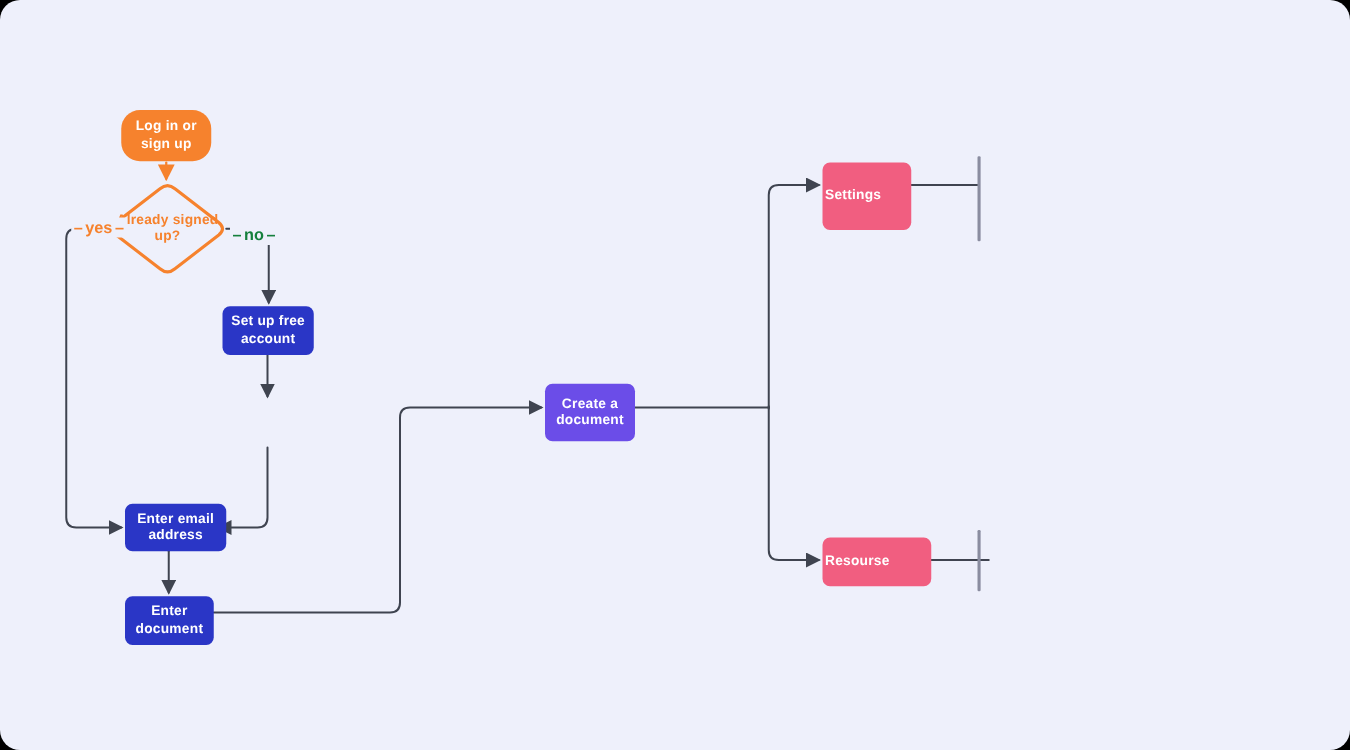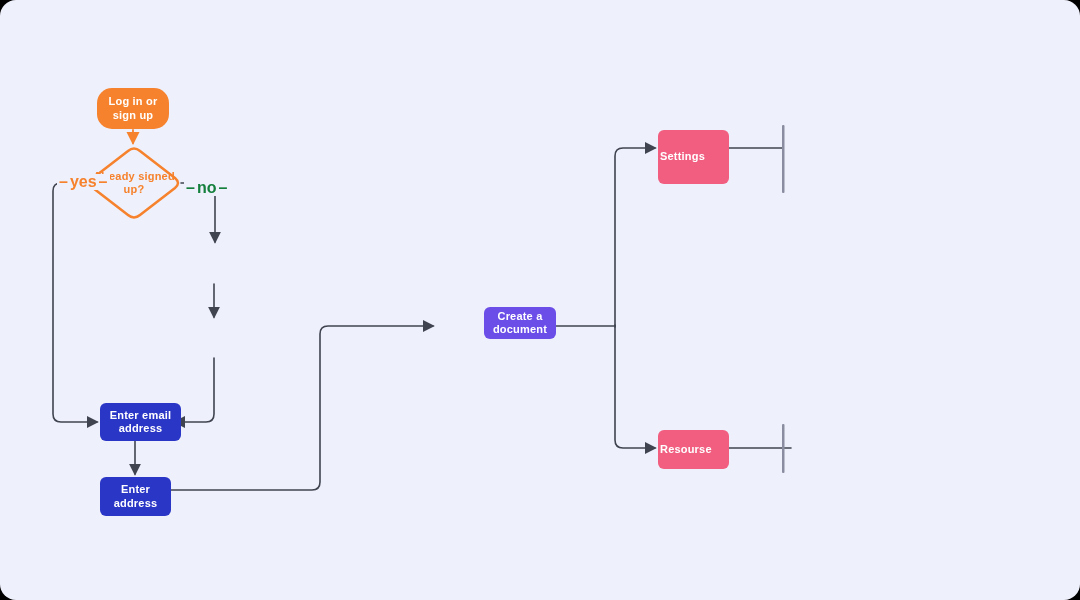--- a/index.html
+++ b/index.html
@@ -19,21 +19,21 @@
     box-sizing:border-box;cursor:default;
   }
   .node.pill{border-radius:15px;}
   .decision-label{
     position:absolute;display:flex;align-items:center;justify-content:center;
     text-align:center;font-size:11px;line-height:13.5px;font-weight:600;
     letter-spacing:.2px;background:transparent;
   }
   .edge-label{
     position:absolute;display:flex;align-items:center;gap:2px;
-    background:#eef0fb;padding:0 2px;font-size:16px;font-weight:600;
+    background:#eef0fb;padding:0 2px;font-size:13px;font-weight:600;
     height:16px;line-height:16px;
   }
   .edge-label .dash::before{content:"\2013";}
 </style>
 </head>
 <body>
 
 <div class="canvas">
 
   <svg class="wires" width="1080" height="600" viewBox="0 0 1080 600">
@@ -86,35 +86,38 @@
     <span class="dash"></span>
       <span>yes</span>
       <span class="dash"></span>
   </div>
   <div class="edge-label" style="left: 184px; top: 180px; color: #15803d;">
     <span class="dash"></span>
       <span>no</span>
       <span class="dash"></span>
   </div>
 
+  <div class="node" style="left: 178px; top: 245px; width: 73px; height: 39px; background-color: rgb(42, 54, 198);">
+    <span>Set up free account</span>
+  </div>
 
 
   <div class="node" style="left: 100px; top: 403px; width: 81px; height: 38px; background-color: rgb(42, 54, 198);">
     <span>Enter email address</span>
   </div>
 
   <div class="node" style="left: 100px; top: 477px; width: 71px; height: 39px; background-color: rgb(42, 54, 198);">
-    <span>Enter address</span>
+    <span>Enter document</span>
   </div>
 
-  <div class="node" style="left: 436px; top: 307px; width: 72px; height: 32px; background-color: rgb(107, 77, 232); margin-left: 48px;">
+  <div class="node" style="left: 436px; top: 307px; width: 72px; height: 46px; background-color: rgb(107, 77, 232);">
     <span>Create a document</span>
   </div>
 
   <div class="node" style="left: 658px; top: 130px; width: 71px; height: 54px; background-color: rgb(241, 94, 128);">
     <span>Settings</span>
   </div>
 
-  <div class="node" style="left: 658px; top: 430px; width: 71px; height: 39px; background-color: rgb(241, 94, 128);">
+  <div class="node" style="left: 658px; top: 430px; width: 87px; height: 39px; background-color: rgb(241, 94, 128);">
     <span>Resourse</span>
   </div>
 
 </div>
 
 </body></html>

